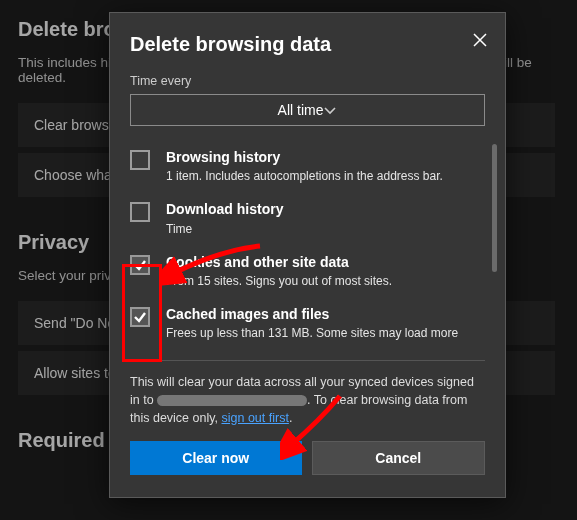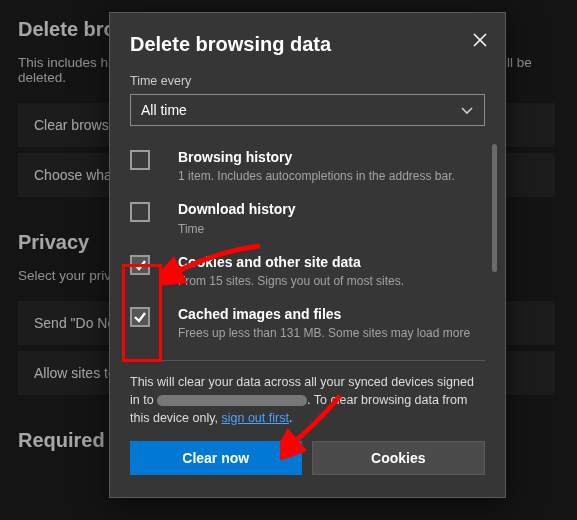--- a/index.html
+++ b/index.html
@@ -8,30 +8,30 @@
   .bg h2 { font-size: 20px; font-weight: 600; color: #fff; margin-bottom: 14px; }
   .bg .sub { font-size: 13.5px; color: #ddd; margin-bottom: 18px; }
   .bg .card { background: #2b2b2b; padding: 14px 16px; font-size: 14px; color: #fff; margin-bottom: 6px; width: 96%; }
   .bg .section { margin-top: 34px; }
   .dim { position: absolute; inset: 0; background: rgba(0,0,0,0.35); }
   .dialog { position: absolute; left: 109px; top: 12px; width: 397px; height: 486px; background: #363636; border: 1px solid #5a5a5a; padding: 20px 20px 14px 20px; box-shadow: 0 6px 30px rgba(0,0,0,0.6); }
   .dialog-title { font-size: 20px; font-weight: 600; color: #fff; margin-bottom: 18px; }
   .close { position: absolute; right: 12px; top: 14px; width: 26px; height: 26px; cursor: pointer; display:flex; align-items:center; justify-content:center; }
   .close svg { width: 14px; height: 14px; stroke:#fff; stroke-width:1.5; }
   .field-label { font-size: 12.5px; color: #ccc; margin-bottom: 6px; }
-  .select { border: 1px solid #8b8b8b; height: 32px; width: 100%; display:flex; align-items:center; justify-content:space-between; padding: 0 10px; font-size: 14px; color:#fff; cursor:pointer; margin-bottom: 16px; }
+  .select { border: 1px solid #8b8b8b; height: 32px; width: 100%; display:flex; align-items:center; justify-content:center; padding: 0 10px; font-size: 14px; color:#fff; cursor:pointer; margin-bottom: 16px; }
   .select svg { width: 14px; height: 14px; stroke:#ccc; stroke-width:1.6; fill:none; }
   .list { position: relative; }
-  .item { display:flex; align-items:flex-start; gap: 28px; padding: 6px 0 10px 0; }
+  .item { display:flex; align-items:flex-start; gap: 16px; padding: 6px 0 10px 0; }
   .cb { width: 20px; height: 20px; border: 2px solid #9c9c9c; flex-shrink:0; margin-top:2px; display:flex; align-items:center; justify-content:center; cursor:pointer; background:#3a3a3a; }
   .cb.checked { background:#555; border-color:#999; }
   .cb.checked svg { display:block; }
   .cb svg { display:none; width:14px; height:14px; stroke:#fff; stroke-width:2.4; fill:none; }
   .item-title { font-size: 14px; font-weight:600; color:#fff; line-height:1.3; }
-  .item-sub { font-size: 12px; color:#a3a3a3; line-height:1.35; margin-top:2px; }
+  .item-sub { font-size: 12px; color:#e5e5e5; line-height:1.35; margin-top:2px; }
   .scrollbar { position:absolute; right:-12px; top:2px; width:5px; height:128px; background:#6b6b6b; border-radius:3px; }
   .hr { border:none; border-top:1px solid #555; margin: 8px 0 12px 0; }
   .note { font-size: 12.5px; color:#ddd; line-height:1.45; margin-bottom: 14px; }
   .note .bar { display:inline-block; width:150px; height:11px; background:#777; border-radius:6px; vertical-align:middle; }
   .note a { color:#4aa3ff; text-decoration:underline; cursor:pointer; }
   .buttons { display:flex; gap:10px; }
   .btn { flex:1; height:34px; font-size:14px; font-weight:600; display:flex; align-items:center; justify-content:center; cursor:pointer; }
   .btn-primary { background:#0078d4; color:#fff; }
   .btn-secondary { background:#4b4b4b; color:#fff; border:1px solid #5b5b5b;}
   
@@ -121,21 +121,21 @@
 
   <div class="note">
     <span>This will clear your data across all your synced devices signed in to </span><span class="bar"></span><span>. To clear browsing data from this device only, </span><a>sign out first</a><span>.</span>
   </div>
 
   <div class="buttons">
     <div class="btn btn-primary">
         <span>Clear now</span>
       </div>
     <div class="btn btn-secondary">
-        <span>Cookies</span>
+        <span>Cancel</span>
       </div>
   </div>
 </div>
 
 <div class="red-box" style="left:122px; top:264px; width:40px; height:98px;"></div>
 
 <svg class="arrow" style="left:160px; top:238px; width:110px; height:50px;">
   <defs>
       <marker id="ah1" markerWidth="10" markerHeight="10" refX="2" refY="3" orient="auto">
         <path d="M0,0 L0,6 L8,3 z" fill="#ff0000"></path>

